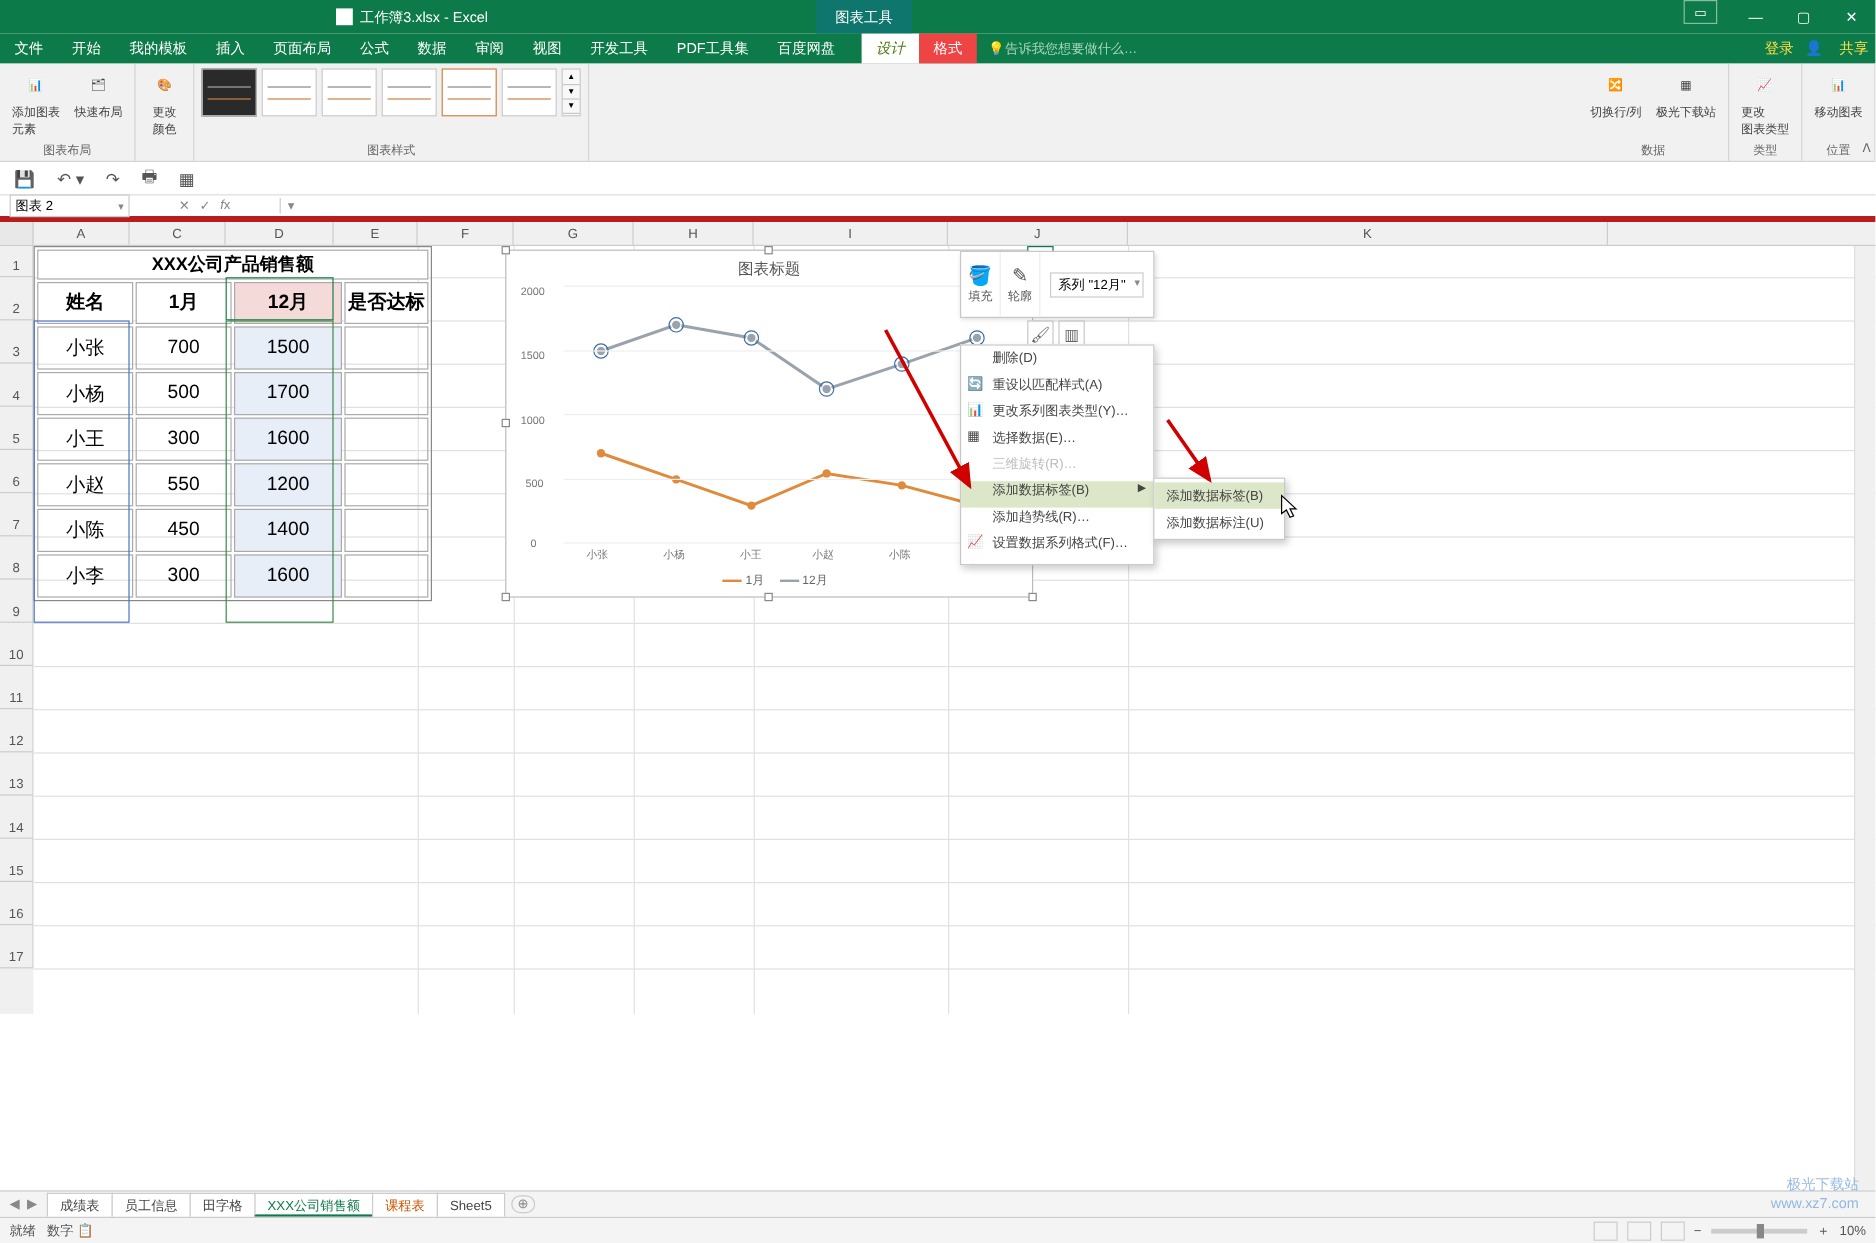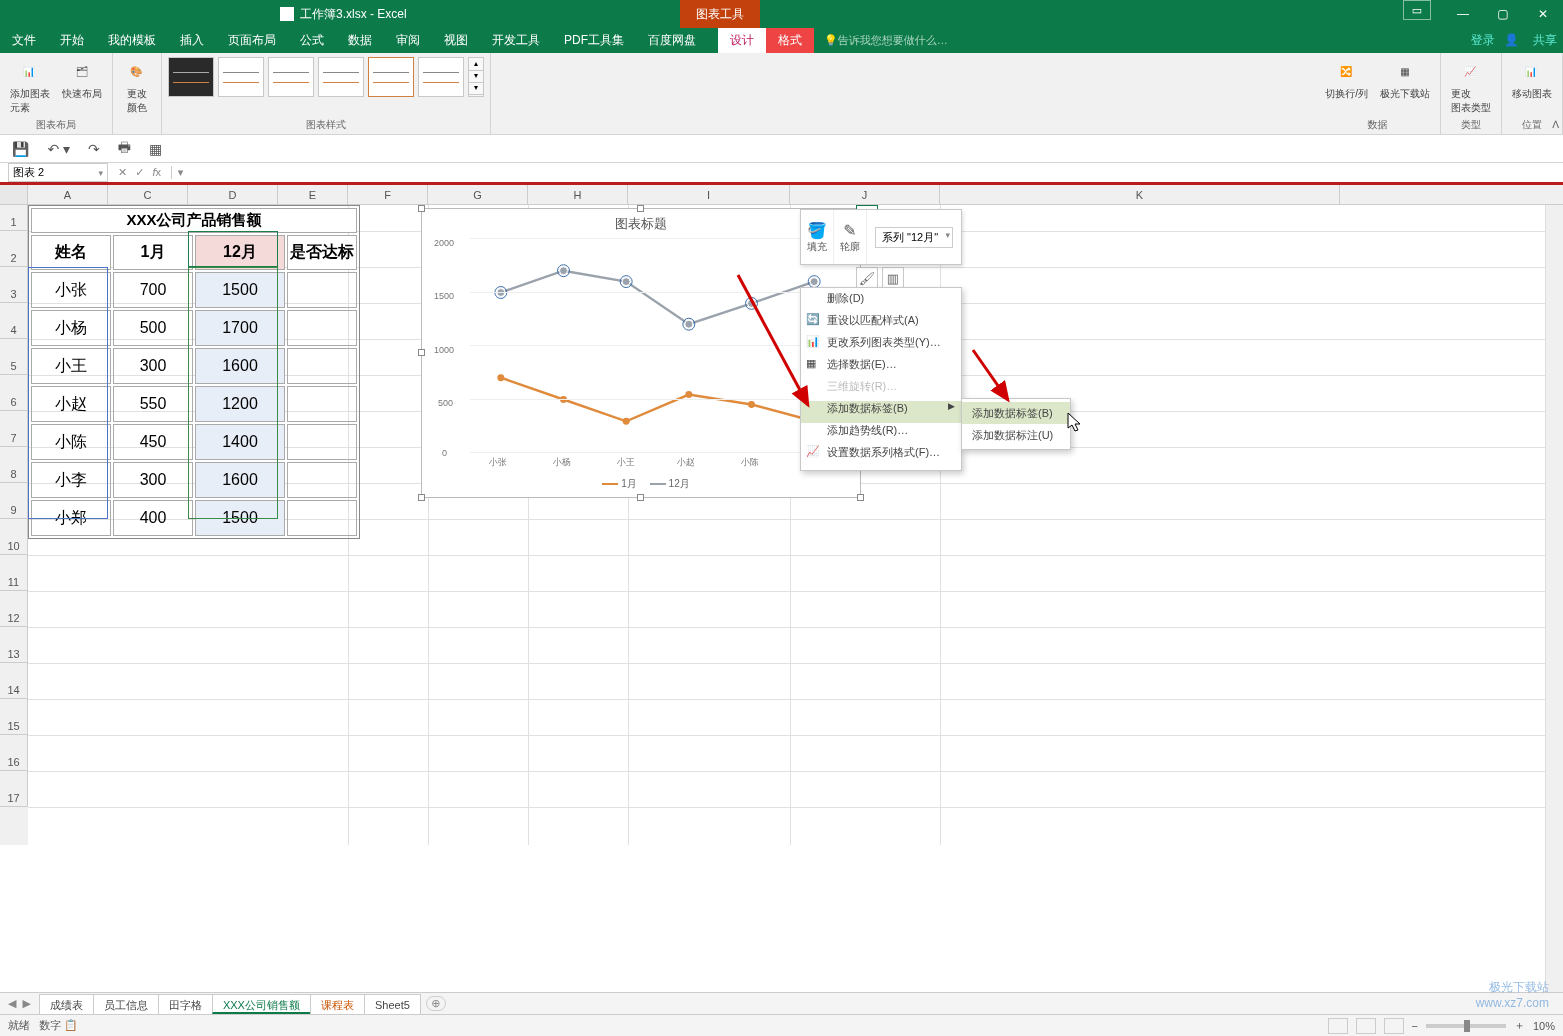--- a/index.html
+++ b/index.html
@@ -1,45 +1,45 @@
 <!DOCTYPE html>
 <html><head>
 <meta charset="utf-8">
 <style>
 * { margin:0; padding:0; box-sizing:border-box; font-family:"Microsoft YaHei","Segoe UI",sans-serif; }
 body { background:#fff; overflow:hidden; width:1563px; height:1036px; position:relative; }
 .titlebar { height:28px; background:#0d7a4a; color:#fff; display:flex; align-items:center; font-size:12px; position:relative; }
 .titlebar .doc-area { margin-left:280px; display:flex; align-items:center; }
 .titlebar .excel-icon { width:14px; height:14px; background:#fff; margin-right:6px; display:inline-block; }
-.titlebar .tool-label { position:absolute; left:680px; right:auto; width:80px; text-align:center; background:#c2410c; height:28px; line-height:28px; }
+.titlebar .tool-label { position:absolute; left:680px; right:auto; width:80px; text-align:center; background:#0f766e; height:28px; line-height:28px; }
 .titlebar .win-ctrl { position:absolute; right:0; display:flex; }
 .titlebar .win-btn { width:40px; height:28px; display:flex; align-items:center; justify-content:center; color:#fff; cursor:pointer; }
 .titlebar .rib-opt { width:28px; height:20px; border:1px solid rgba(255,255,255,.5); margin-right:12px; display:flex; align-items:center; justify-content:center; font-size:11px;}
 .menubar { height:25px; background:#0d7a4a; display:flex; align-items:stretch; font-size:12px; position:relative; }
 .menubar .tab { padding:0 12px; color:#fff; display:flex; align-items:center; cursor:pointer; }
-.menubar .tab.active { background:#fff; color:#be185d; }
+.menubar .tab.active { background:#fff; color:#4d7c0f;font-style:italic; }
 .menubar .tab.ctx { background:#ef4444; }
 .menubar .tell-me { color:#a8d4bf; margin-left:10px; display:flex; align-items:center; font-size:11px;}
 .menubar .right-area { position:absolute; right:6px; display:flex; align-items:center; height:25px; }
-.menubar .right-area span { color:#5eead4; font-size:12px; margin-left:10px; }
+.menubar .right-area span { color:#fde047; font-size:12px; margin-left:10px; }
 .ribbon { height:82px; background:#f1f1f1; border-bottom:1px solid #d4d4d4; display:flex; position:relative; }
 .rib-group { border-right:1px solid #d4d4d4; display:flex; flex-direction:column; align-items:center; justify-content:space-between; padding:4px 6px 2px; }
 .rib-label { font-size:10px; color:#666; margin-top:2px;}
 .rib-btn-col { display:flex; flex-direction:column; align-items:center; font-size:10px; color:#444; cursor:pointer; padding:0 4px; }
 .rib-btn-col .ic { width:28px; height:28px; margin-bottom:2px; display:flex; align-items:center; justify-content:center; }
 .rib-row { display:flex; gap:4px; }
 .style-thumb { width:46px; height:40px; border:1px solid #c8c8c8; background:#fff; position:relative; cursor:pointer; }
 .style-thumb.dark { background:#2a2a2a; }
 .style-thumb .ln { position:absolute; left:4px; right:4px; height:1px; background:#888; }
 .gallery-more { width:16px; display:flex; flex-direction:column; justify-content:center; border:1px solid #c8c8c8; background:#f8f8f8;}
 .gallery-more div { height:12px; border-bottom:1px solid #c8c8c8; font-size:8px; text-align:center;}
 .collapse-arrow { position:absolute; right:4px; bottom:4px; font-size:10px; color:#666; cursor:pointer;}
 .qat { height:28px; background:#fff; border-bottom:1px solid #d4d4d4; display:flex; align-items:center; padding-left:12px; gap:18px; }
 .qat .qbtn { color:#555; font-size:14px; cursor:pointer; }
-.formula-bar { height:22px; background:#fff; border-bottom:3px solid #b91c1c; display:flex; align-items:center; font-size:11px; }
+.formula-bar { height:22px; background:#fff; border-bottom:5px solid #b91c1c; display:flex; align-items:center; font-size:11px;gap:31px; }
 .name-box { width:100px; border:1px solid #ccc; height:19px; margin-left:8px; padding:0 4px; display:flex; align-items:center; justify-content:space-between; }
 .fn-btns { display:flex; gap:8px; margin:0 10px; color:#888; }
 .fn-btns span { cursor:pointer; }
 .formula-input { flex:1; padding:0 6px; color:#333; }
 .fb-expand { width:18px; text-align:center; border-left:1px solid #ccc; color:#888; cursor:pointer;}
 .col-headers { height:20px; display:flex; background:#f0f0f0; border-bottom:1px solid #ccc; font-size:11px; }
 .corner { width:28px; border-right:1px solid #ccc; background:#e8e8e8;}
 .ch { border-right:1px solid #ccc; text-align:center; line-height:20px; color:#555;}
 .grid-body { display:flex; height:640px; position:relative; }
 .row-headers { width:28px; background:#f0f0f0; }
@@ -355,26 +355,20 @@
             <td class="m1-col">450</td>
             <td class="m12-col">1400</td>
             <td class="flag-col"></td>
           </tr>
       <tr class="data">
             <td class="name-col">小李</td>
             <td class="m1-col">300</td>
             <td class="m12-col">1600</td>
             <td class="flag-col"></td>
           </tr>
-      <tr class="data">
-            <td class="name-col">小郑</td>
-            <td class="m1-col">400</td>
-            <td class="m12-col">1500</td>
-            <td class="flag-col"></td>
-          </tr>
     </tbody>
       </table>
 
     <div class="sel-d2" style="left:160px;top:26px;width:90px;height:36px;background:transparent;border:1.5px solid #1a7f48"></div>
     <div style="position:absolute;left:0;top:62px;width:80px;height:252px;border:1.5px solid #4a74c8;pointer-events:none"></div>
     <div style="position:absolute;left:160px;top:62px;width:90px;height:252px;border:1.5px solid #3a8a4a;pointer-events:none"></div>
 
     <div class="chart-box">
       <div class="chart-handle" style="left:-4px;top:-4px"></div>
         <div class="chart-handle" style="right:-4px;top:-4px"></div>

